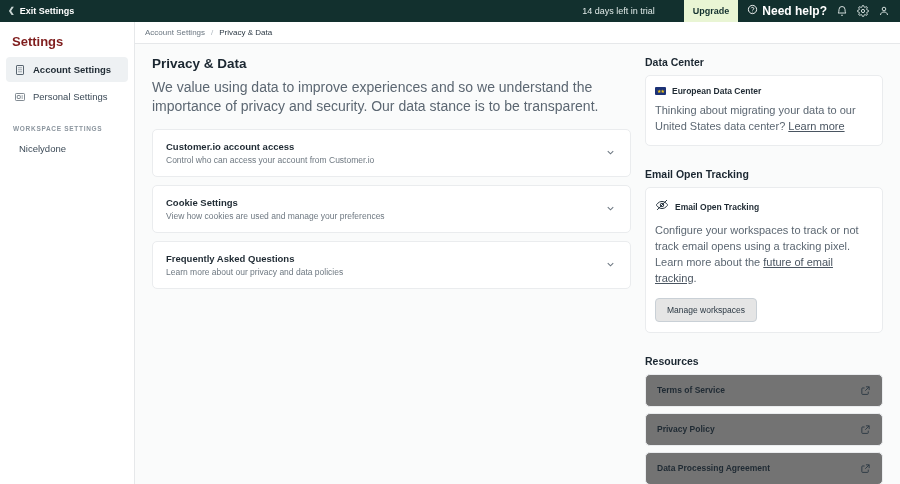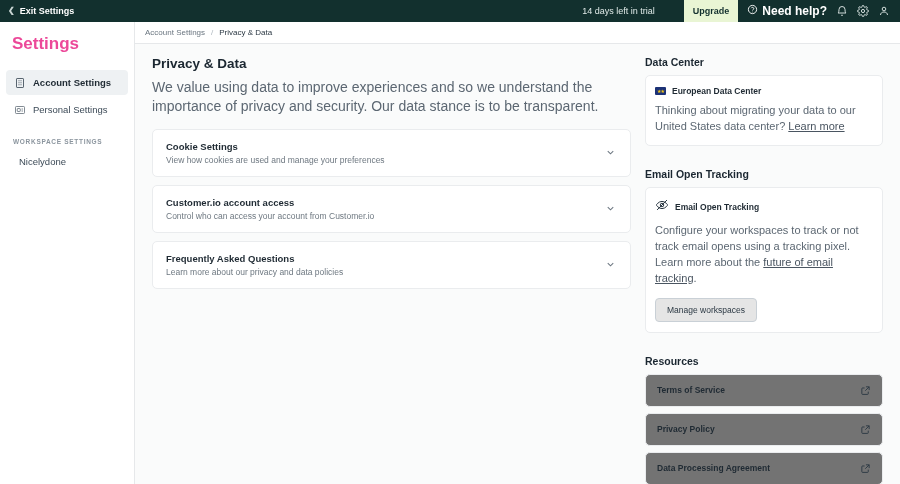--- a/index.html
+++ b/index.html
@@ -47,22 +47,22 @@
   .body { flex: 1; display: flex; min-height: 0; }
 
   
   .sidebar {
     width: 135px; flex: 0 0 135px;
     background: #ffffff;
     border-right: 1px solid #e6e8ea;
     padding: 10px 6px 0 6px;
   }
   .sidebar-title {
-    font-size: 17px; font-weight: bold; color: #ec4899;
-    padding: 2px 6px 16px 6px;
+    font-size: 13px; font-weight: bold; color: #7f1d1d;
+    padding: 2px 6px 8px 6px;
   }
   .nav-item {
     display: flex; align-items: center; gap: 7px;
     padding: 6px 7px; border-radius: 4px;
     font-size: 9.5px; color: #3c4a57; cursor: pointer;
     margin-bottom: 2px;
   }
   .nav-item.active { background: #eef1f3; font-weight: bold; color: #1f2a33; }
   .nav-icon { width: 13px; height: 13px; flex: 0 0 13px; display: flex; align-items: center; justify-content: center; }
   .nav-icon svg { display: block; }
@@ -220,36 +220,36 @@
 
       <div class="content">
 
         <div class="main-col">
           <div class="page-title">Privacy &amp; Data</div>
           <div class="page-intro">We value using data to improve experiences and so we understand the importance of privacy and security. Our data stance is to be transparent.</div>
 
           <div class="accordion">
             <div class="accordion-inner">
               <div class="acc-text">
-                <div class="acc-title">Cookie Settings</div>
-                <div class="acc-sub">View how cookies are used and manage your preferences</div>
+                <div class="acc-title">Customer.io account access</div>
+                <div class="acc-sub">Control who can access your account from Customer.io</div>
               </div>
               <span class="chev">
                 <svg width="11" height="11" viewBox="0 0 24 24" fill="none" stroke="#6b7680" stroke-width="2.2">
                     <polyline points="6 9 12 15 18 9"></polyline>
                   </svg>
               </span>
             </div>
           </div>
 
           <div class="accordion">
             <div class="accordion-inner">
               <div class="acc-text">
-                <div class="acc-title">Customer.io account access</div>
-                <div class="acc-sub">Control who can access your account from Customer.io</div>
+                <div class="acc-title">Cookie Settings</div>
+                <div class="acc-sub">View how cookies are used and manage your preferences</div>
               </div>
               <span class="chev">
                 <svg width="11" height="11" viewBox="0 0 24 24" fill="none" stroke="#6b7680" stroke-width="2.2">
                     <polyline points="6 9 12 15 18 9"></polyline>
                   </svg>
               </span>
             </div>
           </div>
 
           <div class="accordion">

